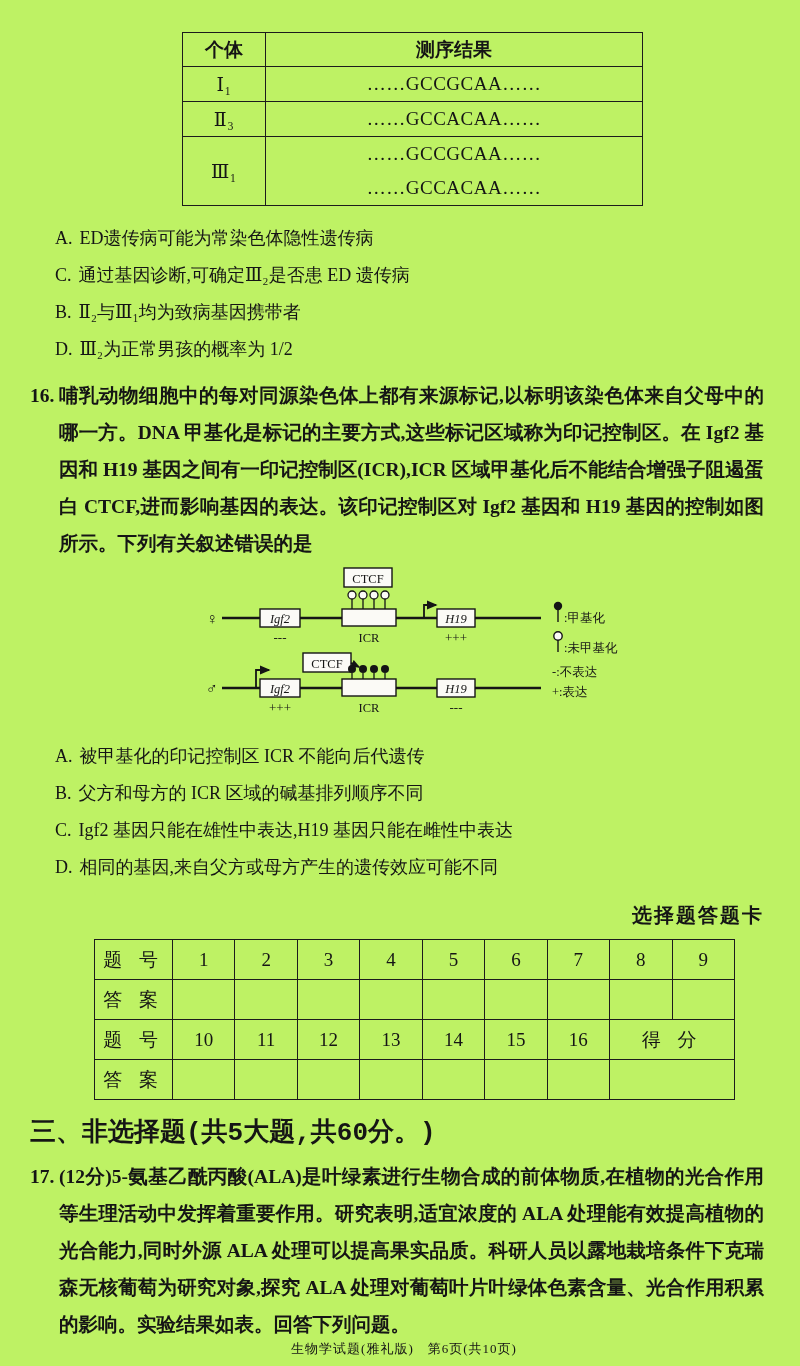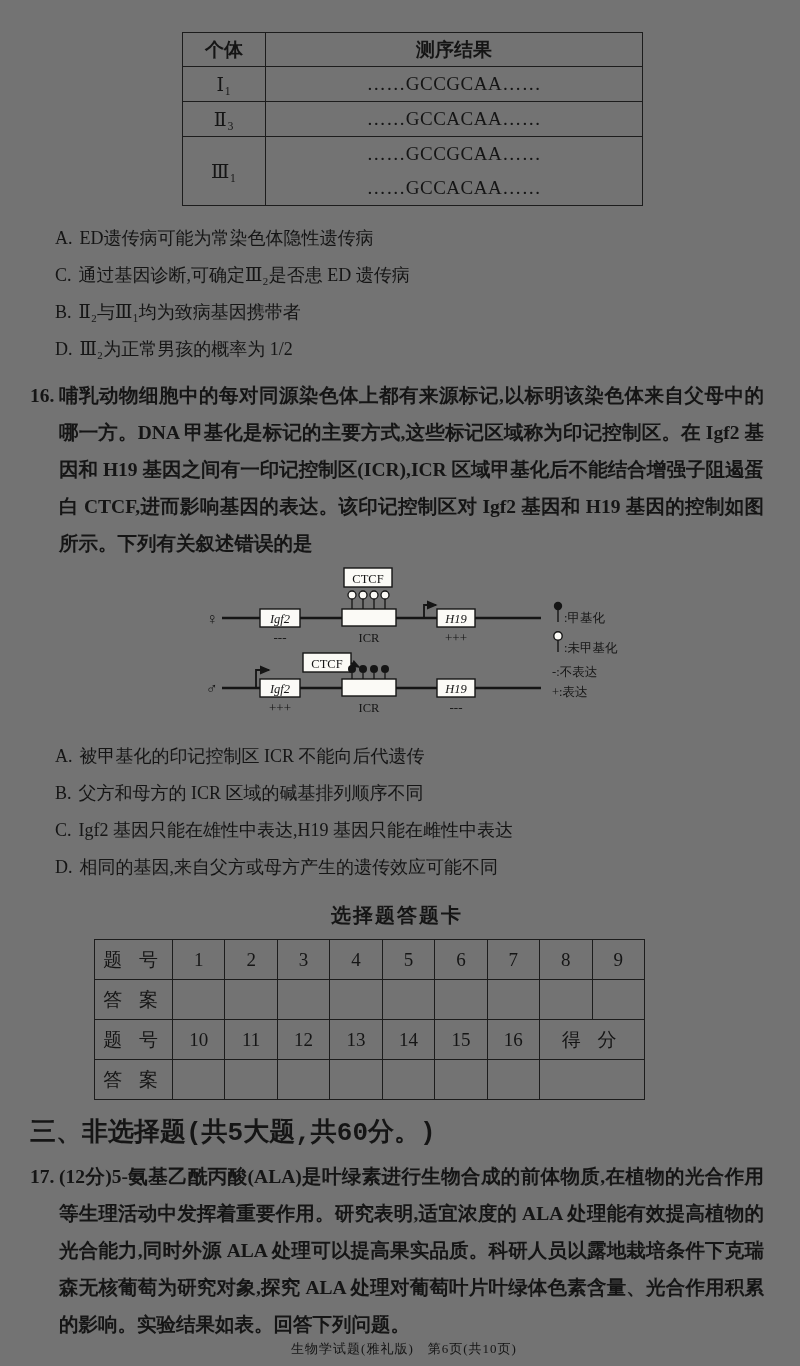--- a/index.html
+++ b/index.html
@@ -1,20 +1,20 @@
 <!DOCTYPE html>
 <html><head>
 <meta charset="utf-8">
 <style>
   html,body { margin:0; padding:0; background:#d8d8d4; }
   .page {
     position:relative;
     width:800px; height:1366px;
     margin:0 auto;
-    background:#737373;
+    background:#bef264;
     color:#151515;
     font-family:"Liberation Serif","DejaVu Serif","DejaVu Sans",serif;
     box-sizing:border-box;
     padding:28px 36px 0 30px;
     overflow:hidden;
   }
 
   
   .seq-table { border-collapse:collapse; margin:4px 0 0 152px; }
   .seq-table th, .seq-table td {
@@ -36,22 +36,22 @@
   
   .question { display:flex; margin-top:9px; font-size:19.5px; line-height:37px;font-weight:bold; }
   .q-num { flex:none; width:29px; }
   .q-body { flex:1; text-align:justify; }
 
   
   .diagram { margin:4px 0 0 176px; }
   .diagram svg { display:block; fill:#151515; font-family:inherit; }
 
   
-  .card-title { text-align:center; font-size:20px; font-weight:bold; margin:16px 0 10px 0; letter-spacing:2px; }
-  .card-table { border-collapse:collapse; margin-left:64px; table-layout:fixed; width:551px; }
+  .card-title { text-align:right; font-size:20px; font-weight:bold; margin:16px 0 10px 0; letter-spacing:2px; }
+  .card-table { border-collapse:collapse; margin-left:64px; table-layout:fixed; width:641px; }
   .card-table td {
     border:1.7px solid #1c1c1c; height:39px;
     text-align:center; vertical-align:middle;
     font-size:19px; padding:0;
   }
   .card-table .lbl { letter-spacing:6px; }
 
   .section-header { margin:14px 0 0 0; font-size:26px; font-weight:bold;font-family:Liberation Mono, monospace; }
 
   .footer {

